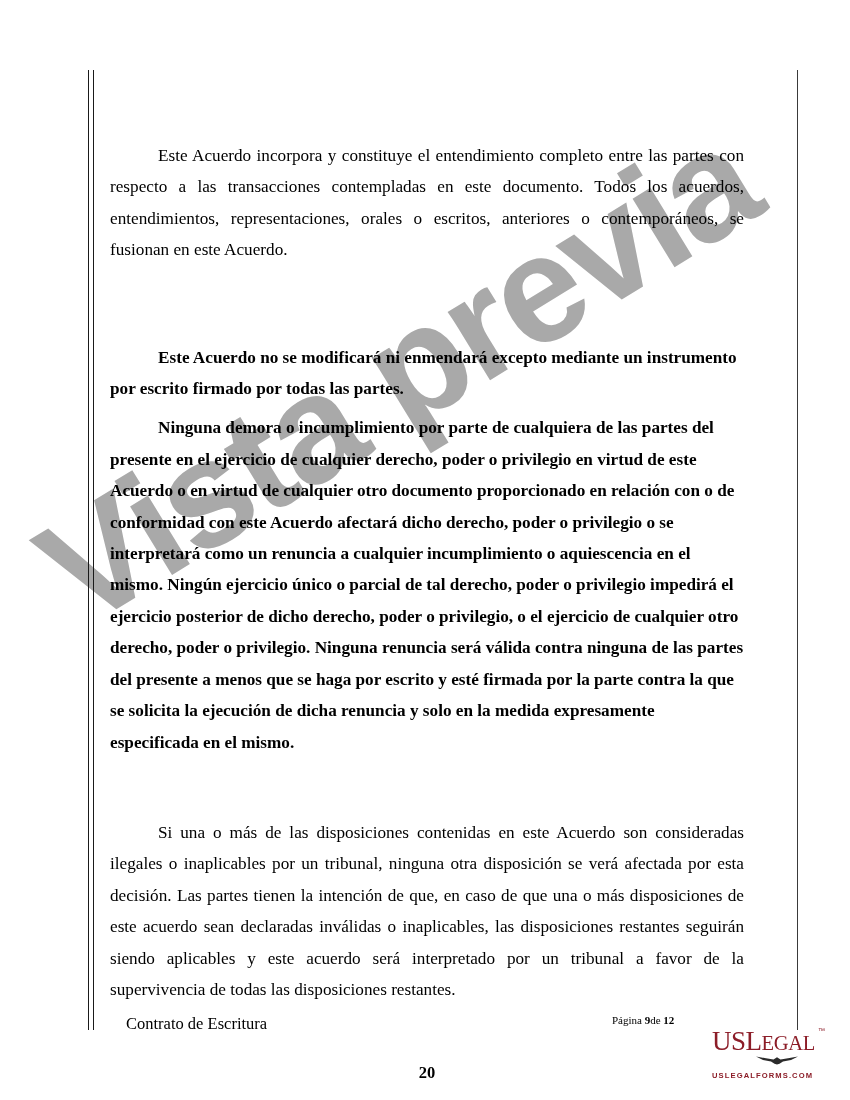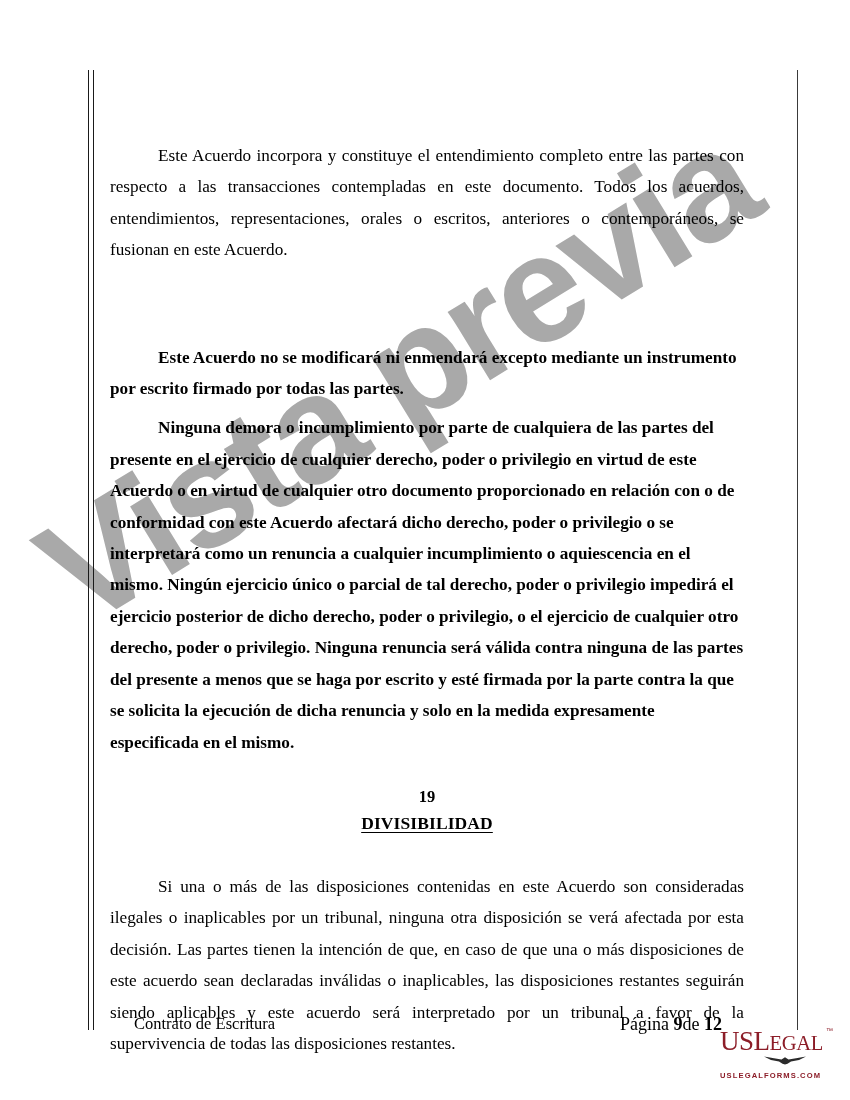--- a/index.html
+++ b/index.html
@@ -107,38 +107,38 @@
     font-weight: bold;
     font-size: 17.5px;
     text-decoration: underline;
     text-underline-offset: 3px;
     letter-spacing: 0.1px;
   }
 
   
   .footer {
     position: absolute;
-    left: 134px;
+    left: 126px;
     top: 1010px;
     width: 680px;
     height: 70px;
     z-index: 2;
   }
   .footer-left {
     position: absolute;
     left: 0;
     top: 4px;
     font-size: 16.5px;
     white-space: nowrap;
   }
   .footer-right {
     position: absolute;
     left: 486px;
     top: 4px;
-    font-size: 18px;
+    font-size: 11px;
     white-space: nowrap;
   }
   .footer-right b { font-weight: bold; }
 
   
   .logo {
     position: absolute;
     left: 586px;
     top: 18px;
     width: 130px;
@@ -199,24 +199,20 @@
 
 
     <div class="spacer-md"></div>
 
     <p class="para loose">Este Acuerdo no se modificará ni enmendará excepto mediante un instrumento por escrito firmado por todas las partes.</p>
 
     <p class="para loose">Ninguna demora o incumplimiento por parte de cualquiera de las partes del presente en el ejercicio de cualquier derecho, poder o privilegio en virtud de este Acuerdo o en virtud de cualquier otro documento proporcionado en relación con o de conformidad con este Acuerdo afectará dicho derecho, poder o privilegio o se interpretará como un renuncia a cualquier incumplimiento o aquiescencia en el mismo. Ningún ejercicio único o parcial de tal derecho, poder o privilegio impedirá el ejercicio posterior de dicho derecho, poder o privilegio, o el ejercicio de cualquier otro derecho, poder o privilegio. Ninguna renuncia será válida contra ninguna de las partes del presente a menos que se haga por escrito y esté firmada por la parte contra la que se solicita la ejecución de dicha renuncia y solo en la medida expresamente especificada en el mismo.</p>
 
     <div class="spacer-sm"></div>
 
-    <div class="heading-block">
-      <span class="heading-num">19</span>
-      <span class="heading-title">DIVISIBILIDAD</span>
-    </div>
 
     <div class="spacer-md"></div>
 
     <p class="para">Si una o más de las disposiciones contenidas en este Acuerdo son consideradas ilegales o inaplicables por un tribunal, ninguna otra disposición se verá afectada por esta decisión. Las partes tienen la intención de que, en caso de que una o más disposiciones de este acuerdo sean declaradas inválidas o inaplicables, las disposiciones restantes seguirán siendo aplicables y este acuerdo será interpretado por un tribunal a favor de la supervivencia de todas las disposiciones restantes.</p>
 
     <div class="spacer-xl"></div>
 
     <div class="heading-block">
       <span class="heading-num">20</span>
 

